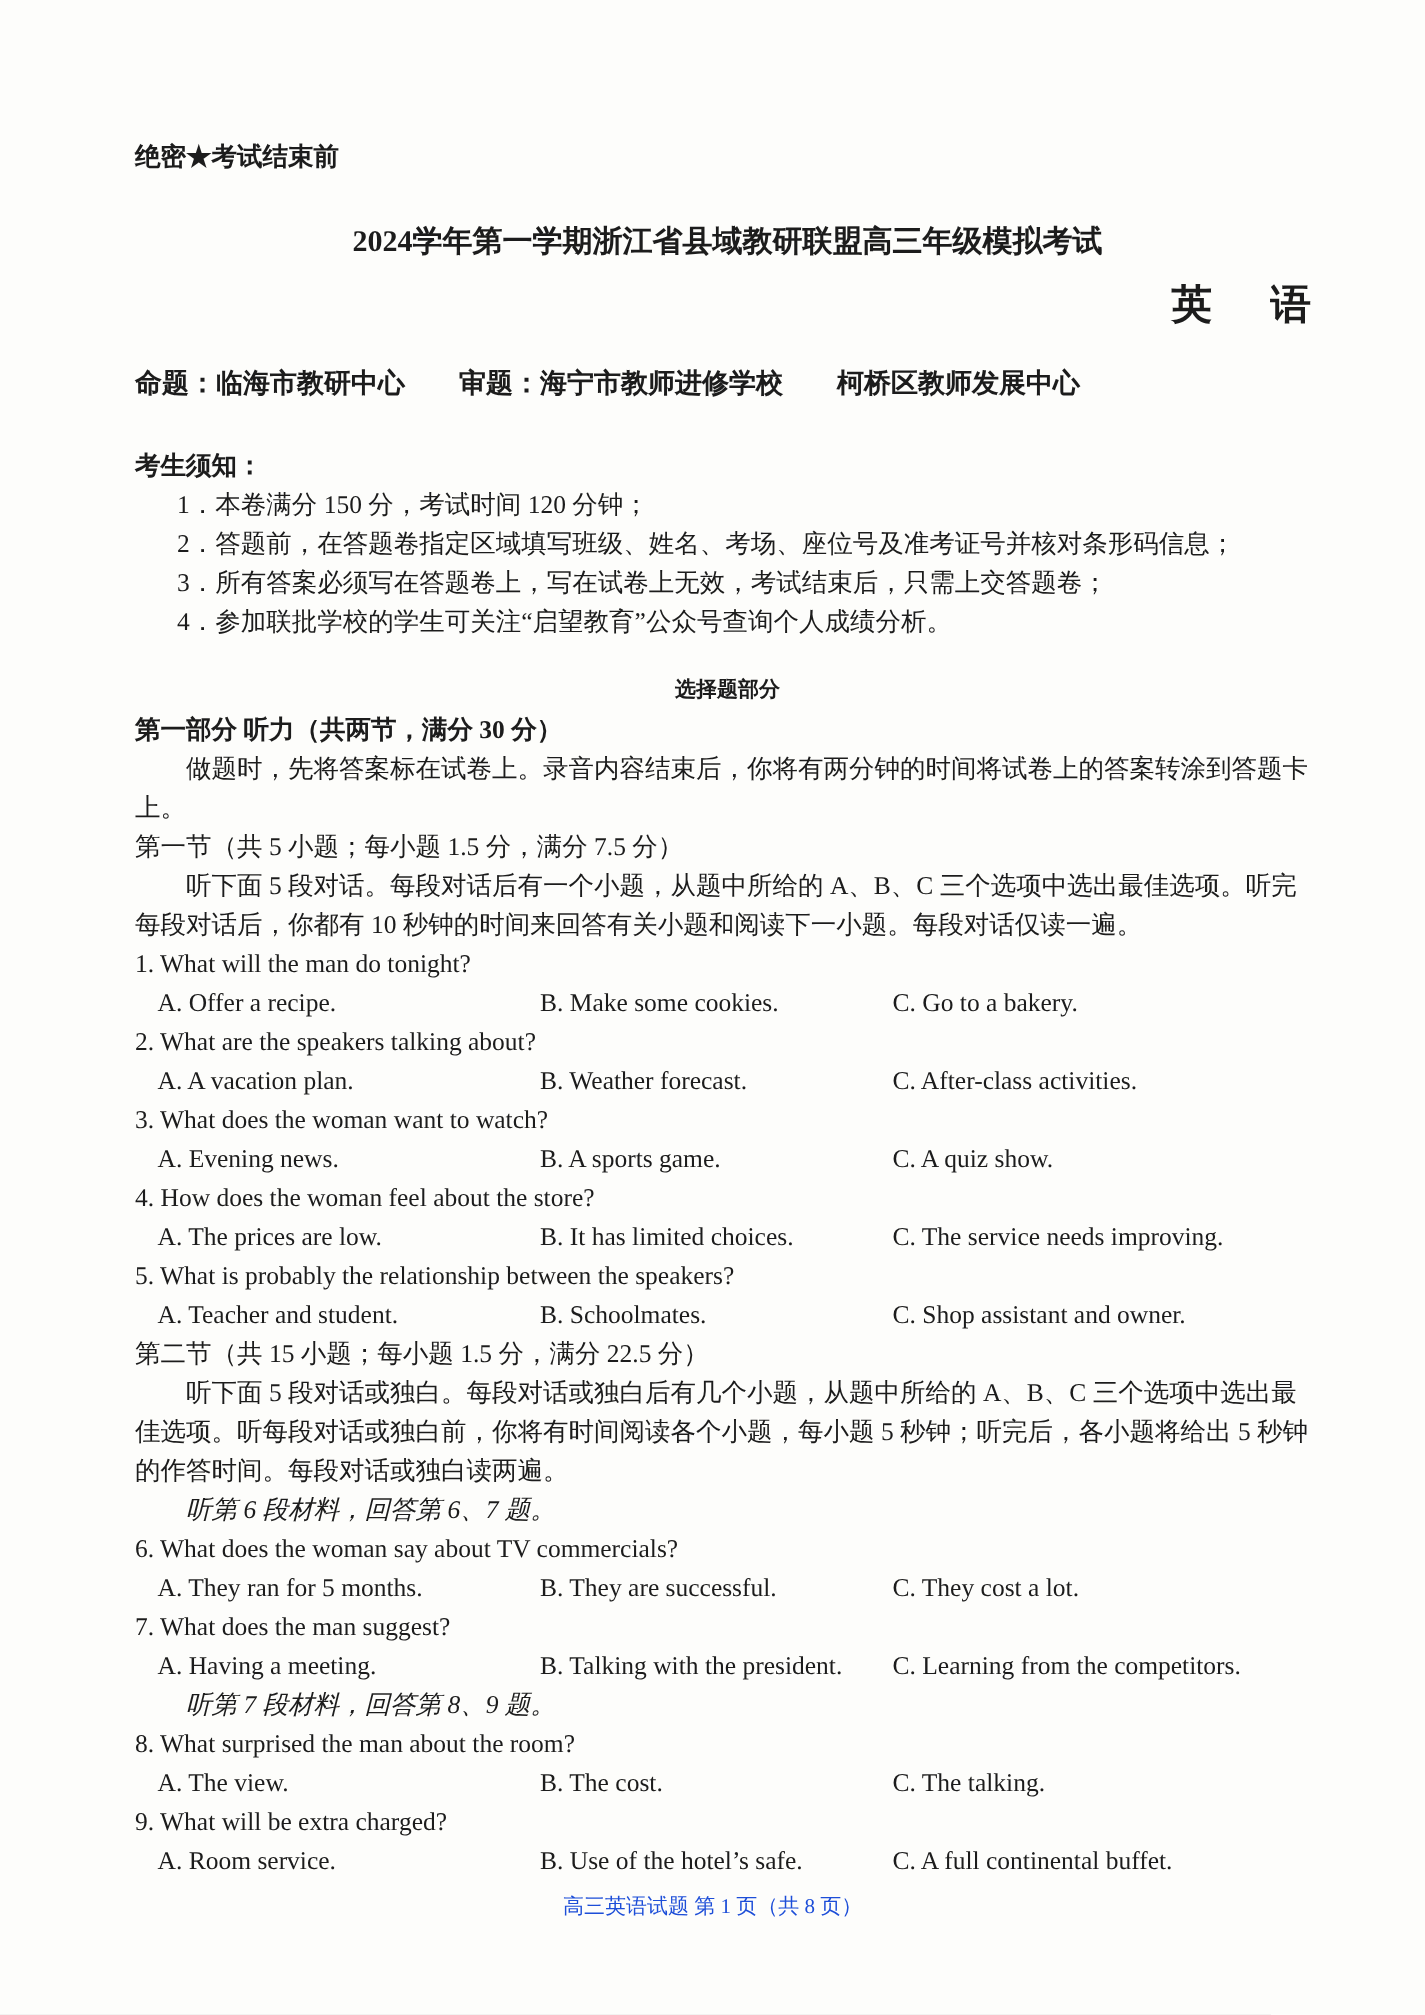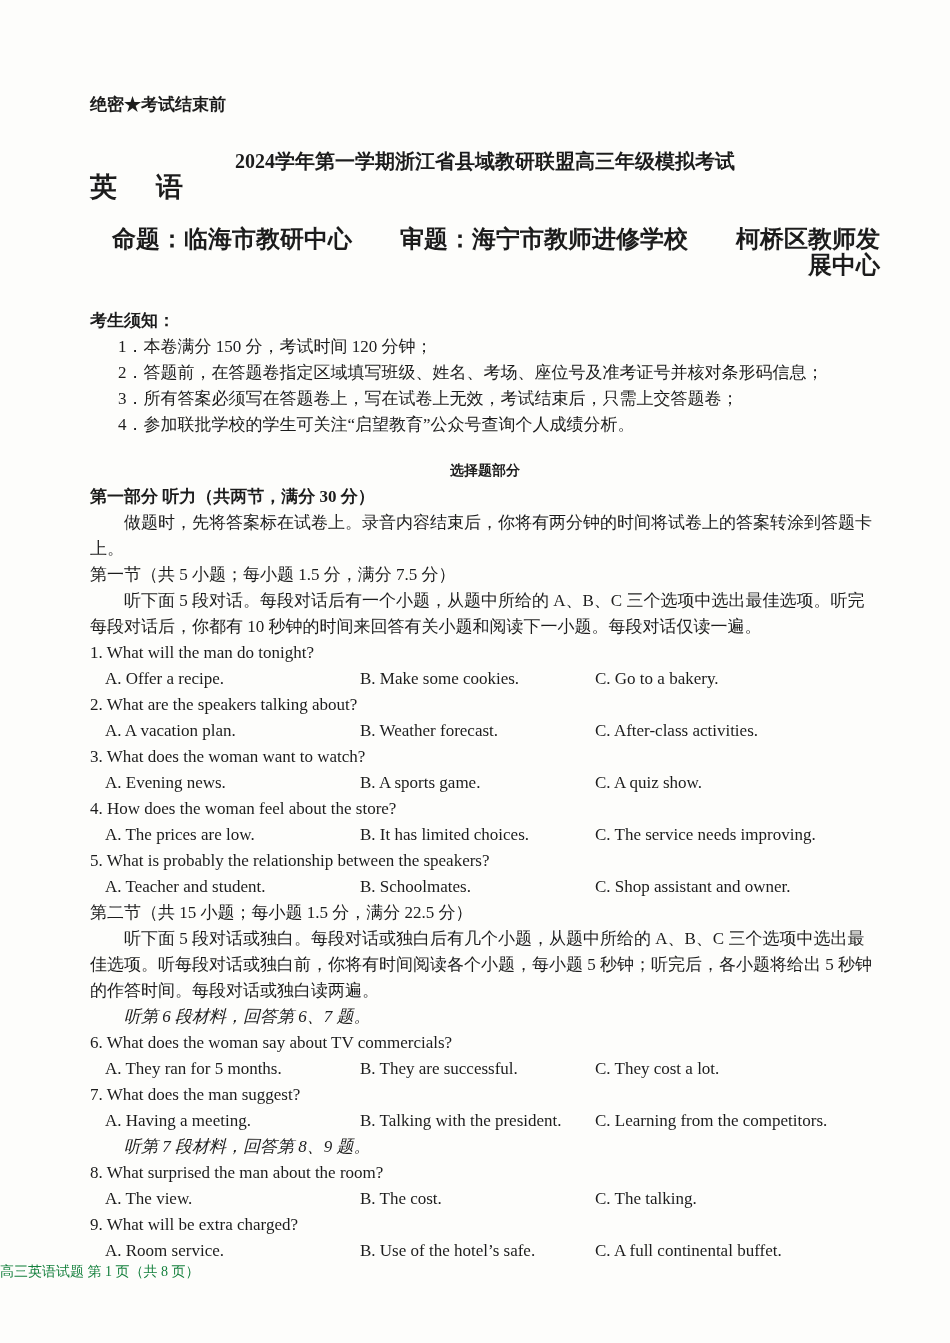--- a/index.html
+++ b/index.html
@@ -18,30 +18,31 @@
     overflow: hidden;
   }
   .security { font-weight: bold; font-size: 17px; }
   .exam-title {
     text-align: center;
     font-weight: bold;
     font-size: 20px;
     margin-top: 30px;
   }
   .subject {
-    text-align: left;
+    text-align: right;
     font-weight: bold;
     font-size: 27px;
     letter-spacing: 6px;
+    margin-top: 16px;
     margin-bottom: 26px;
   }
   .committee {
-    text-align: right;
+    text-align: left;
     font-weight: bold;
-    font-size: 24px;
+    font-size: 18px;
     margin-bottom: 30px;
   }
   .notice-heading { font-weight: bold; }
   .notice-item { padding-left: 28px; }
   .part-title {
     text-align: center;
     font-weight: bold;
     font-size: 14px;
     margin-top: 20px;
   }
@@ -55,22 +56,23 @@
     grid-template-columns: 255px 235px 1fr;
     padding-left: 15px;
   }
   .opt { white-space: nowrap; }
   .material-line { text-indent: 2em; font-style: italic; }
   .footer {
     position: absolute;
     left: 0;
     right: 0;
     bottom: 58px;
+    text-align: center;
     font-size: 14px;
-    color: #15803d;
+    color: #1d4ed8;
   }
 </style>
 </head>
 <body>
 
 <div class="page">
 
   <div class="security">绝密★考试结束前</div>
 
   <div class="exam-title">2024学年第一学期浙江省县域教研联盟高三年级模拟考试</div>

